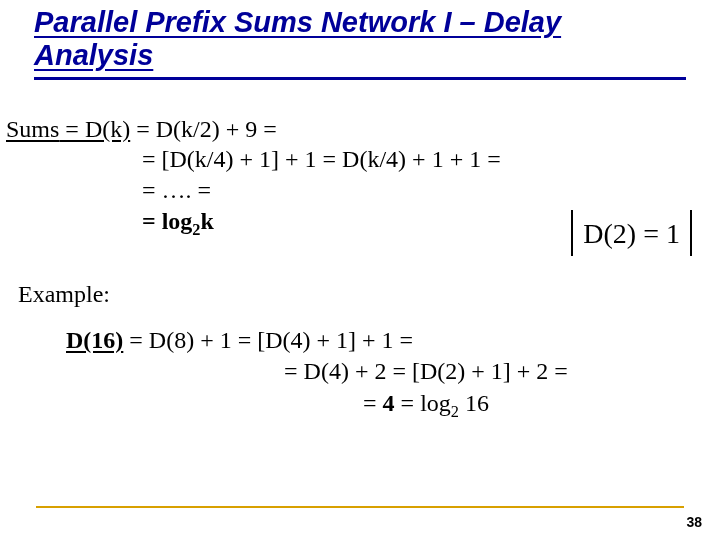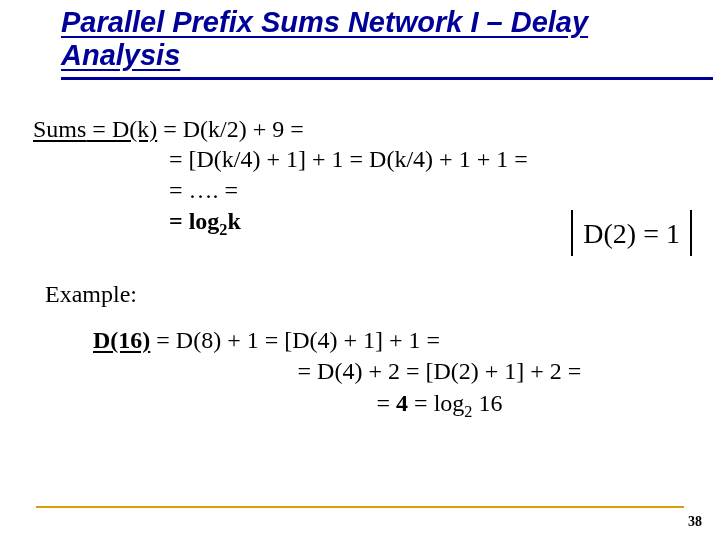--- a/index.html
+++ b/index.html
@@ -10,21 +10,20 @@
     background: #fff;
     font-family: "Times New Roman", Times, serif;
     color: #000;
     overflow: hidden;
   }
   .slide {
     position: relative;
     width: 720px;
     height: 540px;
     box-sizing: border-box;
-    padding-left: 27px;
   }
   .title-block {
     padding: 6px 0 0 34px;
     width: 640px;
   }
   .title {
     font-family: Arial, Helvetica, sans-serif;
     font-weight: 700;
     font-style: italic;
     color: #000099;
@@ -86,21 +85,21 @@
     left: 36px;
     bottom: 32px;
     width: 648px;
     height: 0;
     border-top: 2px solid #d8a000;
   }
   .pagenum {
     position: absolute;
     right: 18px;
     bottom: 10px;
-    font-family: Liberation Serif, serif;
+    font-family: Liberation Sans, sans-serif;
     font-size: 14px;
     font-weight: 700;
     color: #000;
   }
 </style>
 </head>
 <body>
 
 <div class="slide">
 

